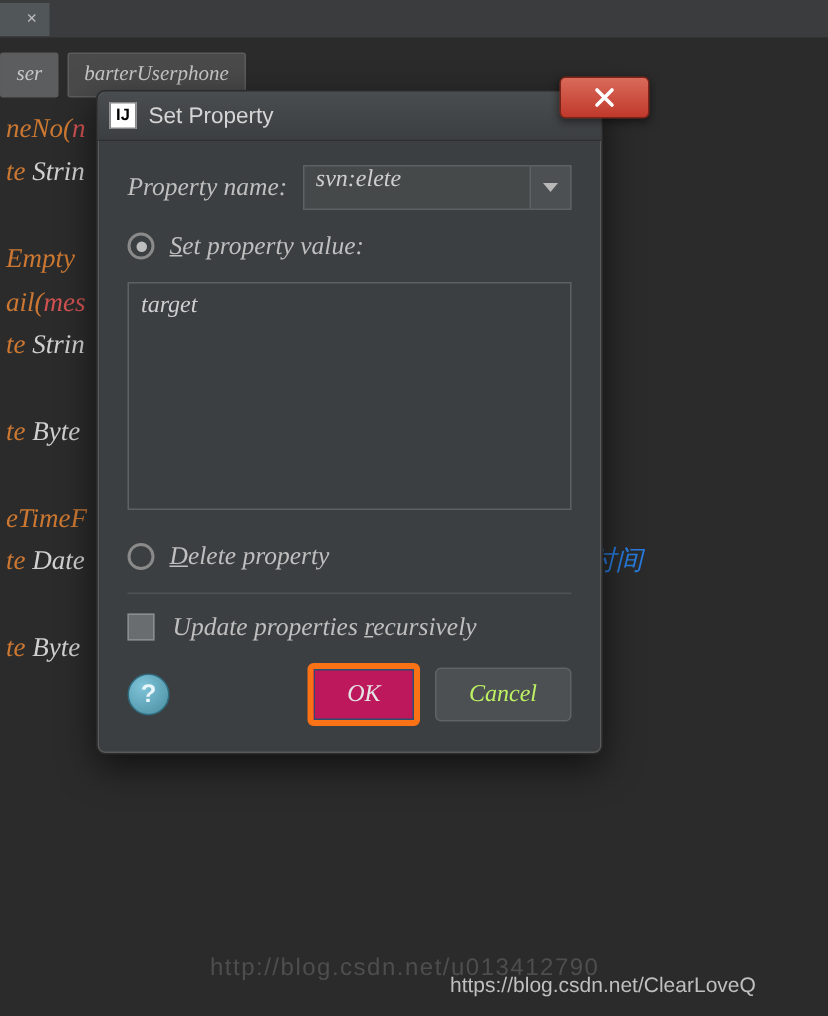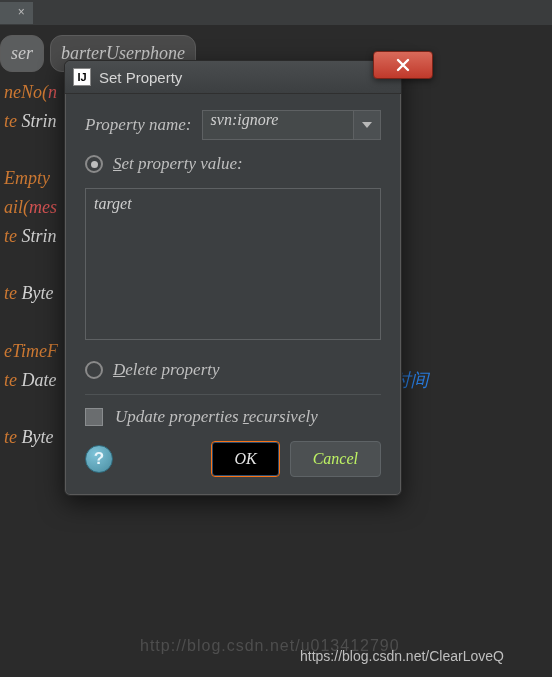--- a/index.html
+++ b/index.html
@@ -2,21 +2,21 @@
 <html><head>
 <meta charset="utf-8">
 <style>
   html,body{margin:0;padding:0;width:552px;height:677px;overflow:hidden;background:#2b2b2b;font-family:'Segoe UI',Arial,sans-serif}
   .code-bg{position:absolute;top:0;left:0;width:552px;height:677px;background:#2b2b2b;color:#a9b7c6;font-style:italic;font-family:Georgia,serif;font-size:18px;line-height:1.6}
   .code-bg .tab-area{height:25px;background:#3a3c3d;display:flex;align-items:center;gap:4px;padding-left:0}
   .tab{background:#4b4d4e;height:22px;display:flex;align-items:center;padding:0 8px;color:#bbb;font-size:13px;font-style:normal;font-family:Arial}
   .tab.active{background:#515658}
   .close-x{margin-left:6px;font-size:12px}
   .pill-row{display:flex;gap:6px;padding:10px 0 6px 0}
-  .pill{background:#4a4a4a;border:1px solid #5c5c5c;padding:3px 10px;border-radius:12px;color:#c7c7c7;font-family:Georgia,serif;font-style:italic;font-size:18px}
+  .pill{background:#4a4a4a;border:1px solid #5c5c5c;padding:3px 10px;border-radius:2px;color:#c7c7c7;font-family:Georgia,serif;font-style:italic;font-size:14px}
   .pill.sel{background:#5b5d5e}
   .code-line{padding-left:4px;white-space:pre}
   .c-kw{color:#d0d0d0}
   .c-orange{color:#cc7832}
   .c-red{color:#d25252}
   .c-link{color:#287bde;font-style:italic}
   .watermark{position:absolute;bottom:18px;left:140px;color:#4e4e4e;font-family:Arial;font-style:normal;font-size:16px;letter-spacing:1px}
   .watermark2{position:absolute;bottom:10px;left:300px;color:#bfbfbf;font-family:Arial;font-style:normal;font-size:14px}
 
   .dialog{position:absolute;left:64px;top:60px;width:336px;background:#3c3f41;border:1px solid #2a2a2a;border-radius:6px;box-shadow:0 8px 24px rgba(0,0,0,.6),0 0 0 1px #5a5a5a inset;font-style:normal;color:#c8c8c8;font-size:16px}
@@ -34,21 +34,21 @@
   .combo-btn{width:26px;background:#4c5052;border:1px solid #5e6163;display:flex;align-items:center;justify-content:center;cursor:pointer}
   .combo-btn svg{fill:#b8b8b8}
   .radio{width:14px;height:14px;border-radius:50%;border:2px solid #8a8a8a;margin-right:10px;display:inline-flex;align-items:center;justify-content:center;flex:0 0 14px}
   .radio.checked::after{content:'';width:7px;height:7px;border-radius:50%;background:#bdbdbd}
   .textarea{width:100%;height:152px;background:#3c3f41;border:1px solid #5e6163;color:#cfcfcf;padding:6px 8px;font-size:16px;font-family:Georgia,serif;font-style:italic;box-sizing:border-box;resize:none}
   .checkbox{width:16px;height:16px;background:#6a6d6f;border:1px solid #8a8d8f;margin-right:12px;flex:0 0 16px}
   .divider{height:1px;background:#4e5254;margin:12px 0}
   .btn-row{display:flex;align-items:center;margin-top:14px}
   .help{width:26px;height:26px;border-radius:50%;background:radial-gradient(circle at 35% 30%, #7ec3d8, #4a8da1);border:1px solid #2f6b7d;display:flex;align-items:center;justify-content:center;color:#e8f5fa;font-weight:bold;font-size:17px;font-family:Arial;cursor:pointer;margin-right:auto}
   .btn{height:34px;padding:0 22px;border-radius:4px;font-size:16px;font-family:Georgia,serif;font-style:italic;display:flex;align-items:center;justify-content:center;cursor:pointer;margin-left:10px}
-  .btn.primary{background:#000000;border:1px solid #f97316;color:#e4e4e4;box-shadow:0 0 0 1px #2d4d6f inset}
+  .btn.primary{background:#be185d;border:4px solid #f97316;color:#e4e4e4;box-shadow:0 0 0 1px #2d4d6f inset}
   .btn.secondary{background:#4c5052;border:1px solid #5e6366;color:#bef264}
 </style>
 </head>
 <body>
 
 <div class="code-bg">
   <div class="tab-area">
     <div class="tab active">&nbsp;<span class="close-x">×</span></div>
   </div>
   <div class="pill-row">
@@ -80,21 +80,21 @@
     <div class="close-btn">
       <svg width="14" height="14" viewBox="0 0 14 14">
           <path d="M2 2 L12 12 M12 2 L2 12" stroke="#fff" stroke-width="2.4" stroke-linecap="round"></path>
         </svg>
     </div>
   </div>
   <div class="dlg-body">
     <div class="row">
       <span class="lbl">Property name:</span>
       <div class="combo">
-        <div class="combo-input">svn:ignore</div>
+        <div class="combo-input">svn:elete</div>
         <div class="combo-btn">
           <svg width="10" height="6" viewBox="0 0 10 6">
               <path d="M0 0 L5 6 L10 0 Z"></path>
             </svg>
         </div>
       </div>
     </div>
 
     <div class="row">
       <span class="radio checked"></span>

